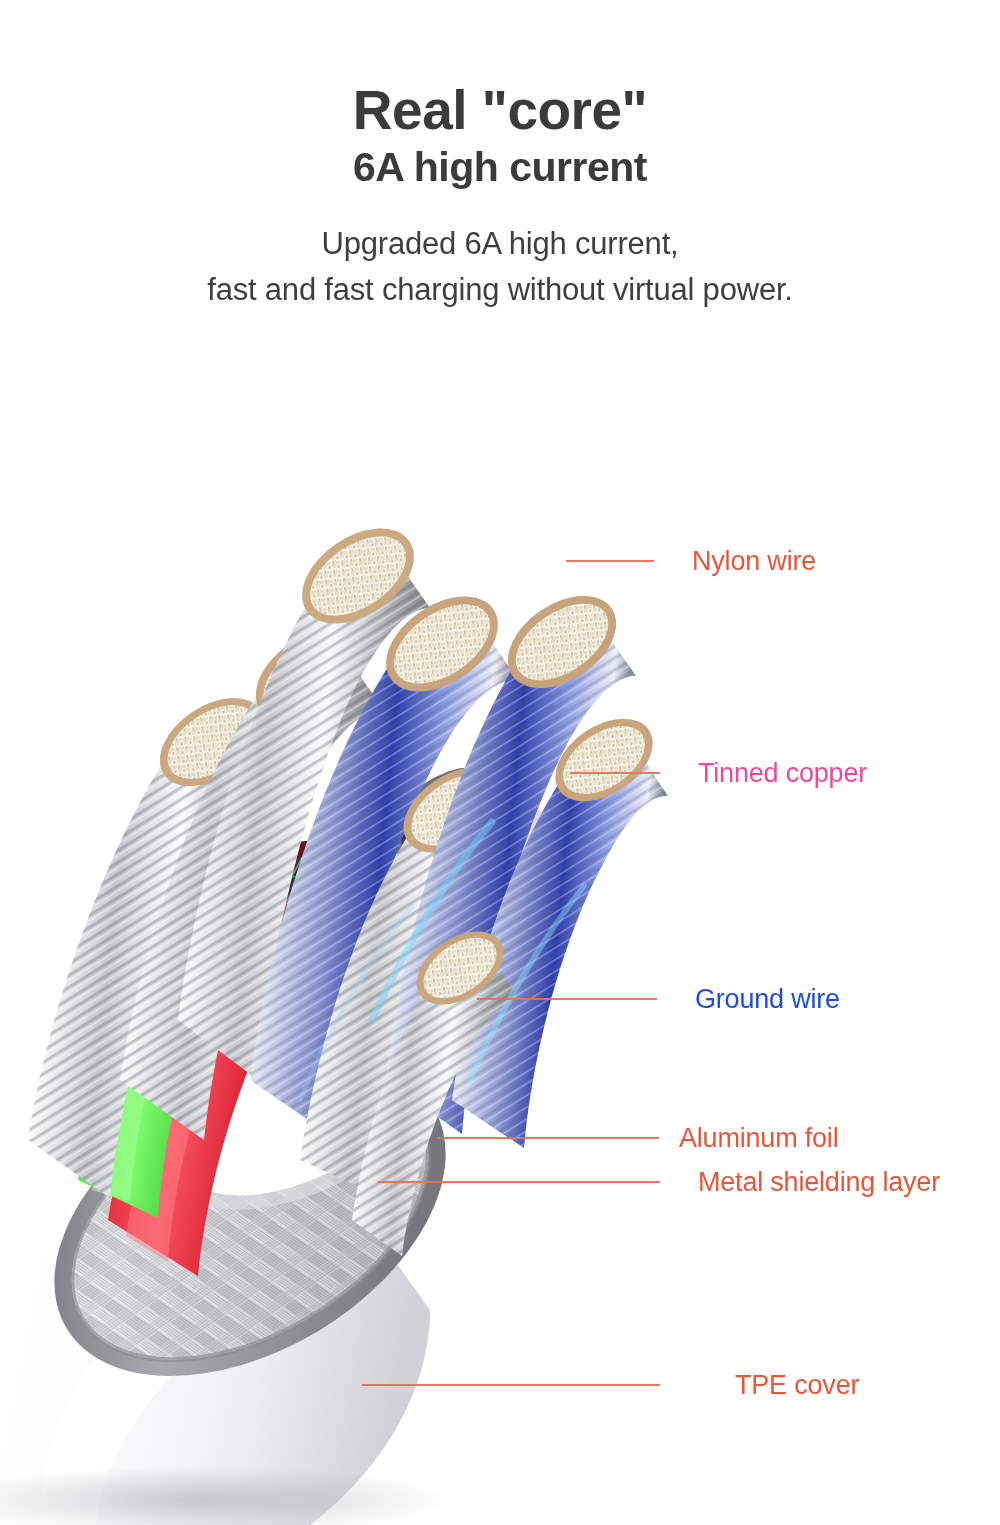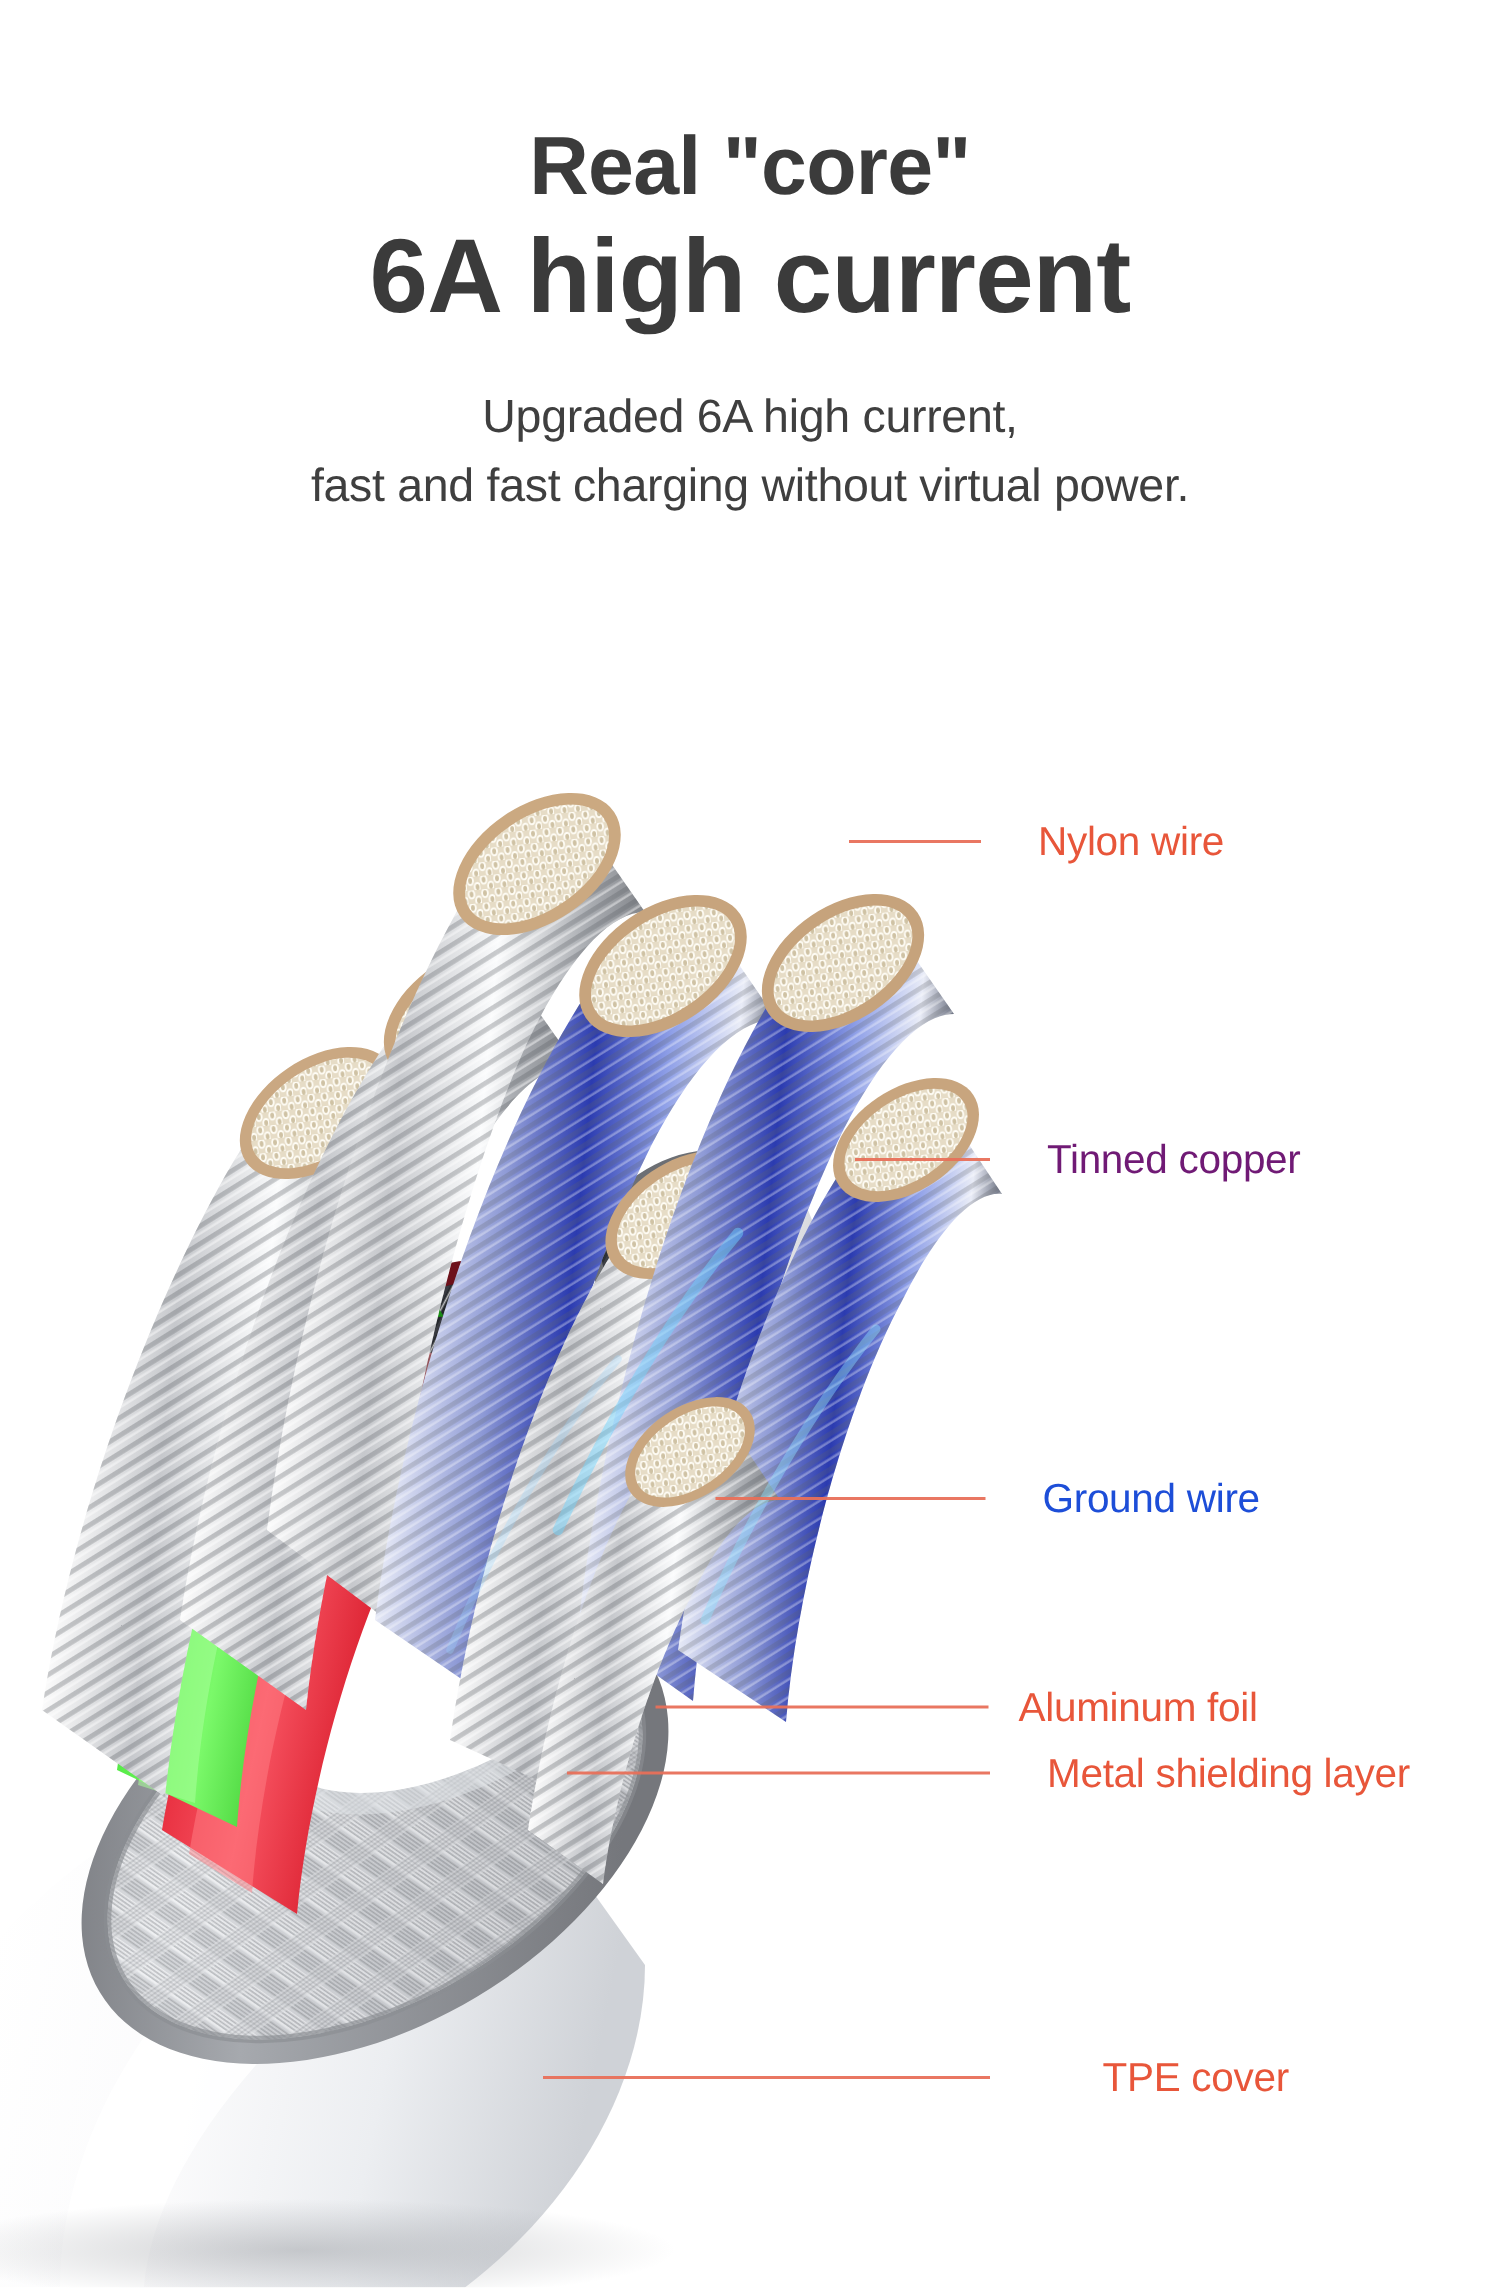--- a/index.html
+++ b/index.html
@@ -11,21 +11,21 @@
   }
 
   
   #header { position:absolute; left:0; top:0; width:1000px; text-align:center; }
   #title { padding-top:78px; }
   .title-line {
     display:block; color:#3b3b3b; font-weight:700; letter-spacing:-0.5px;
     line-height:1.18;
   }
   .title-line.l1 { font-size:55px; }
-  .title-line.l2 { font-size:70px; }
+  .title-line.l2 { font-size:41px; }
   #subtitle { margin-top:30px; }
   .sub-line {
     display:block; color:#3f3f3f; font-size:31px; font-weight:400; line-height:1.46;
     letter-spacing:-0.2px;
   }
 
   
   #stage { position:absolute; left:0; top:380px; width:1000px; height:1145px; }
   #cable-figure { position:absolute; left:0; top:0; width:1000px; height:1145px; }
 
@@ -432,21 +432,21 @@
 </svg>
 </div>
 
 <div id="callouts">
     <div class="callout" style="left: 566px; top: 541px;">
       <div class="lead" style="width: 88px; border-top-color: rgb(232, 112, 90);"></div>
       <span class="lbl" style="color: rgb(232, 86, 58);">Nylon wire</span>
     </div>
     <div class="callout" style="left: 570px; top: 753px;">
       <div class="lead" style="width: 90px; border-top-color: rgb(232, 112, 90);"></div>
-      <span class="lbl" style="color: #701a75;">Tinned copper</span>
+      <span class="lbl" style="color: #ec4899;">Tinned copper</span>
     </div>
     <div class="callout" style="left: 477px; top: 979px;">
       <div class="lead" style="width: 180px; border-top-color: rgb(232, 112, 90);"></div>
       <span class="lbl" style="color: #1d4ed8;">Ground wire</span>
     </div>
     <div class="callout" style="left: 437px; top: 1118px;">
       <div class="lead" style="width: 222px; border-top-color: rgb(232, 112, 90);"></div>
       <span class="lbl" style="color: rgb(232, 86, 58); margin-left: 20px;">Aluminum foil</span>
     </div>
     <div class="callout" style="left: 378px; top: 1162px;">

